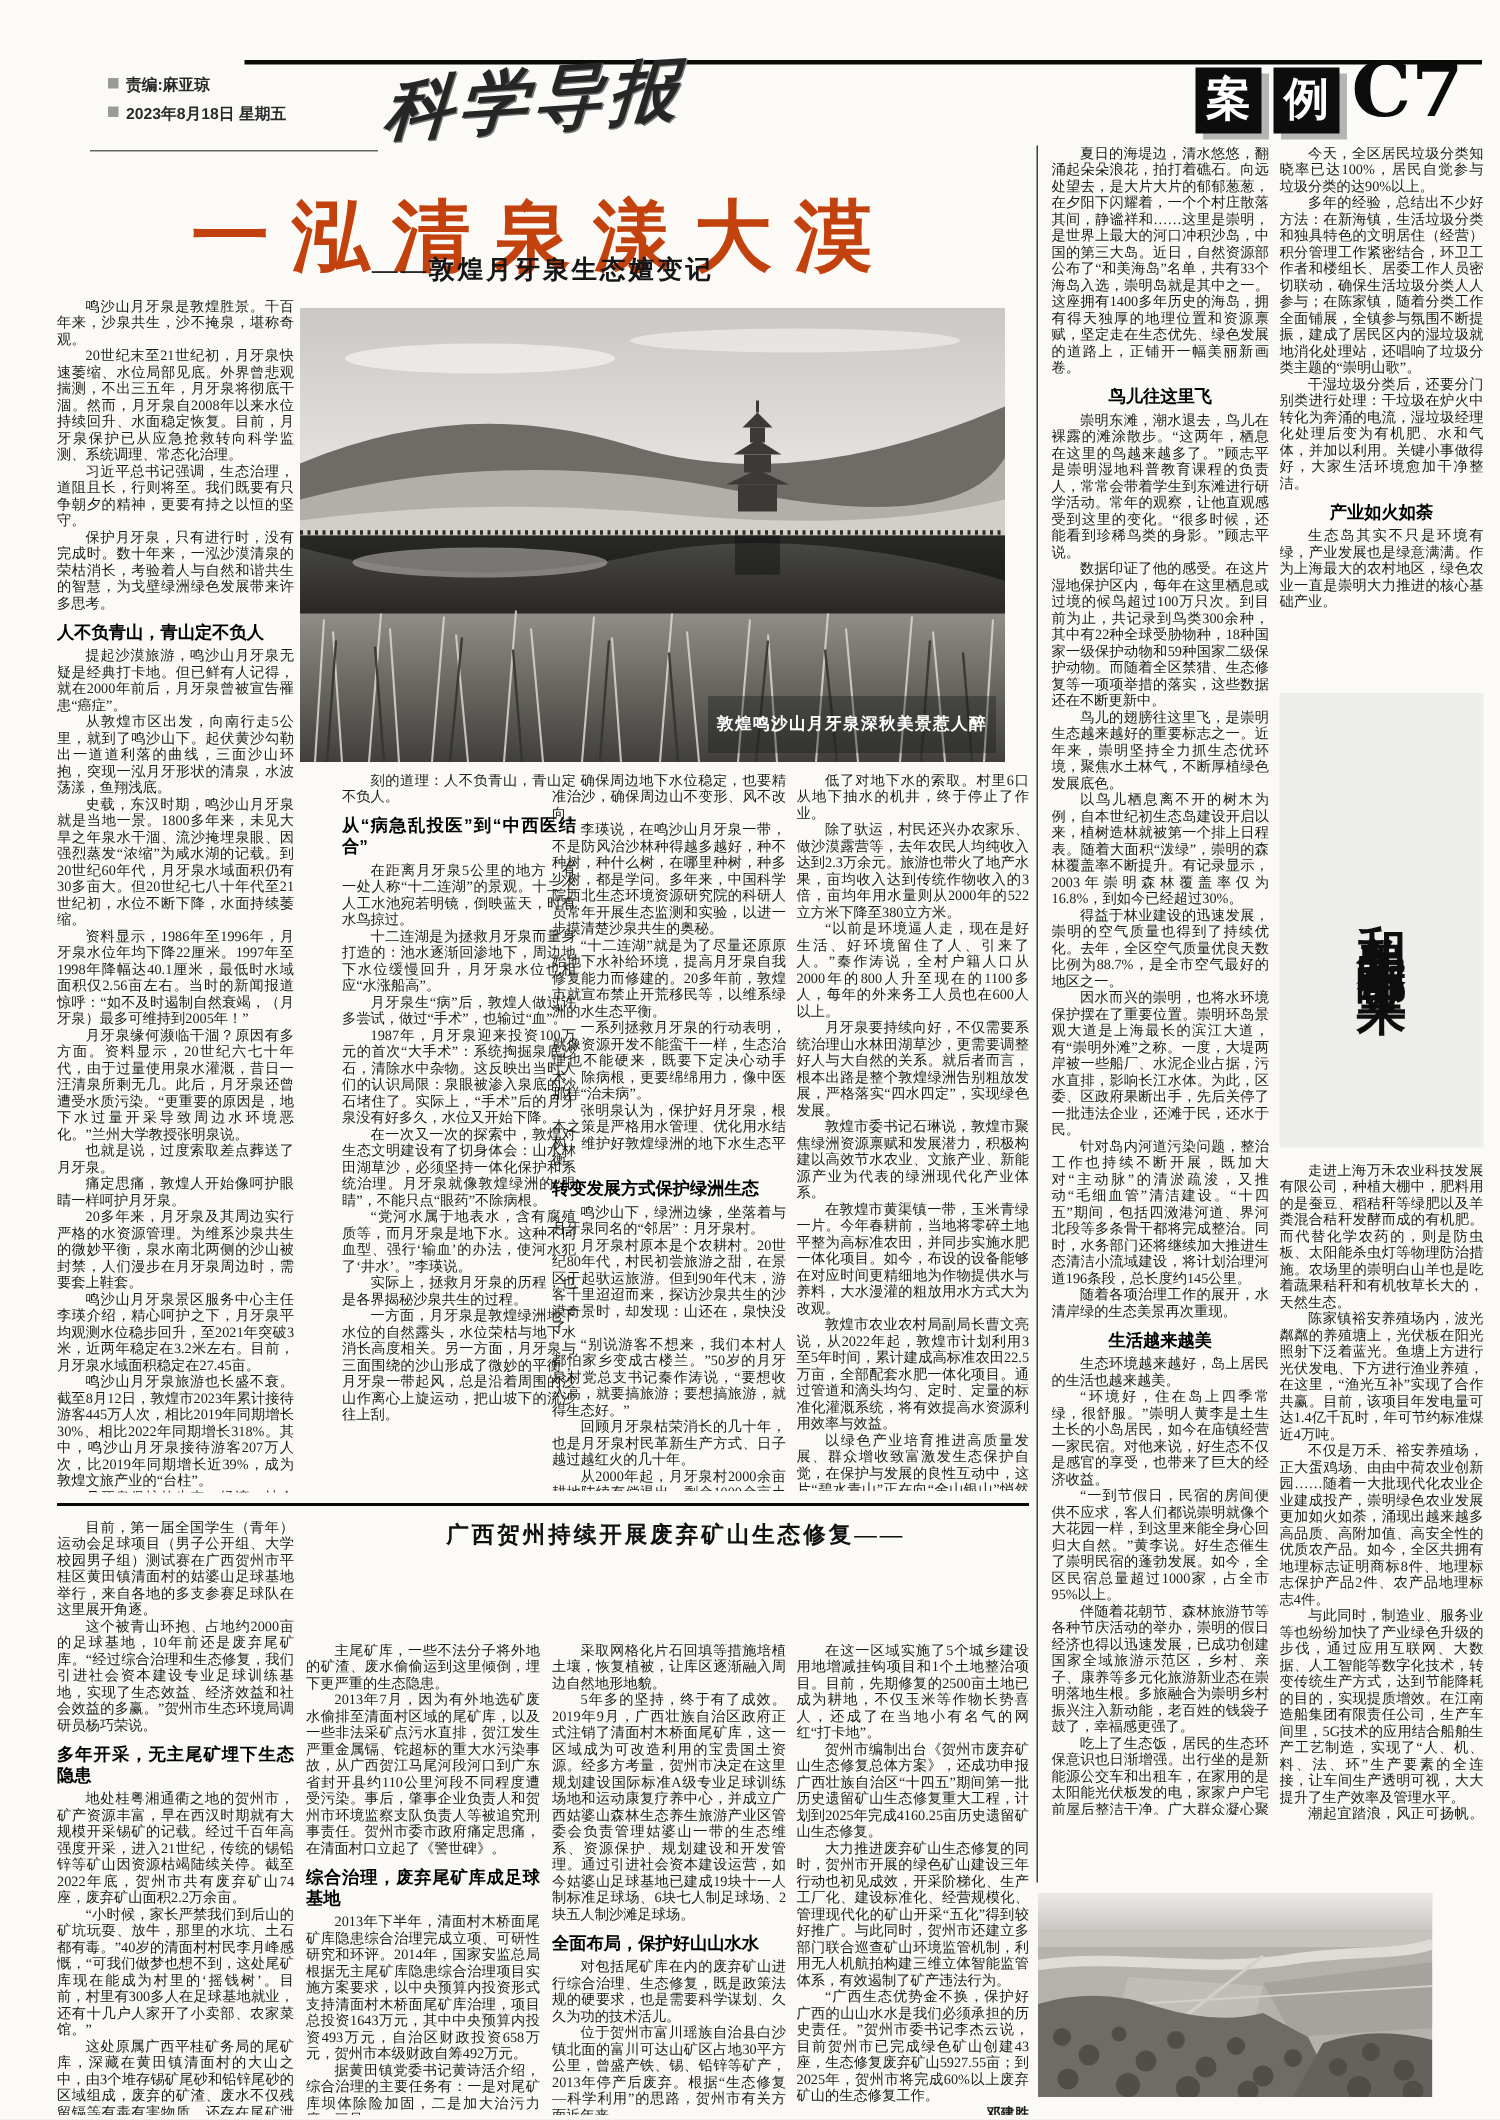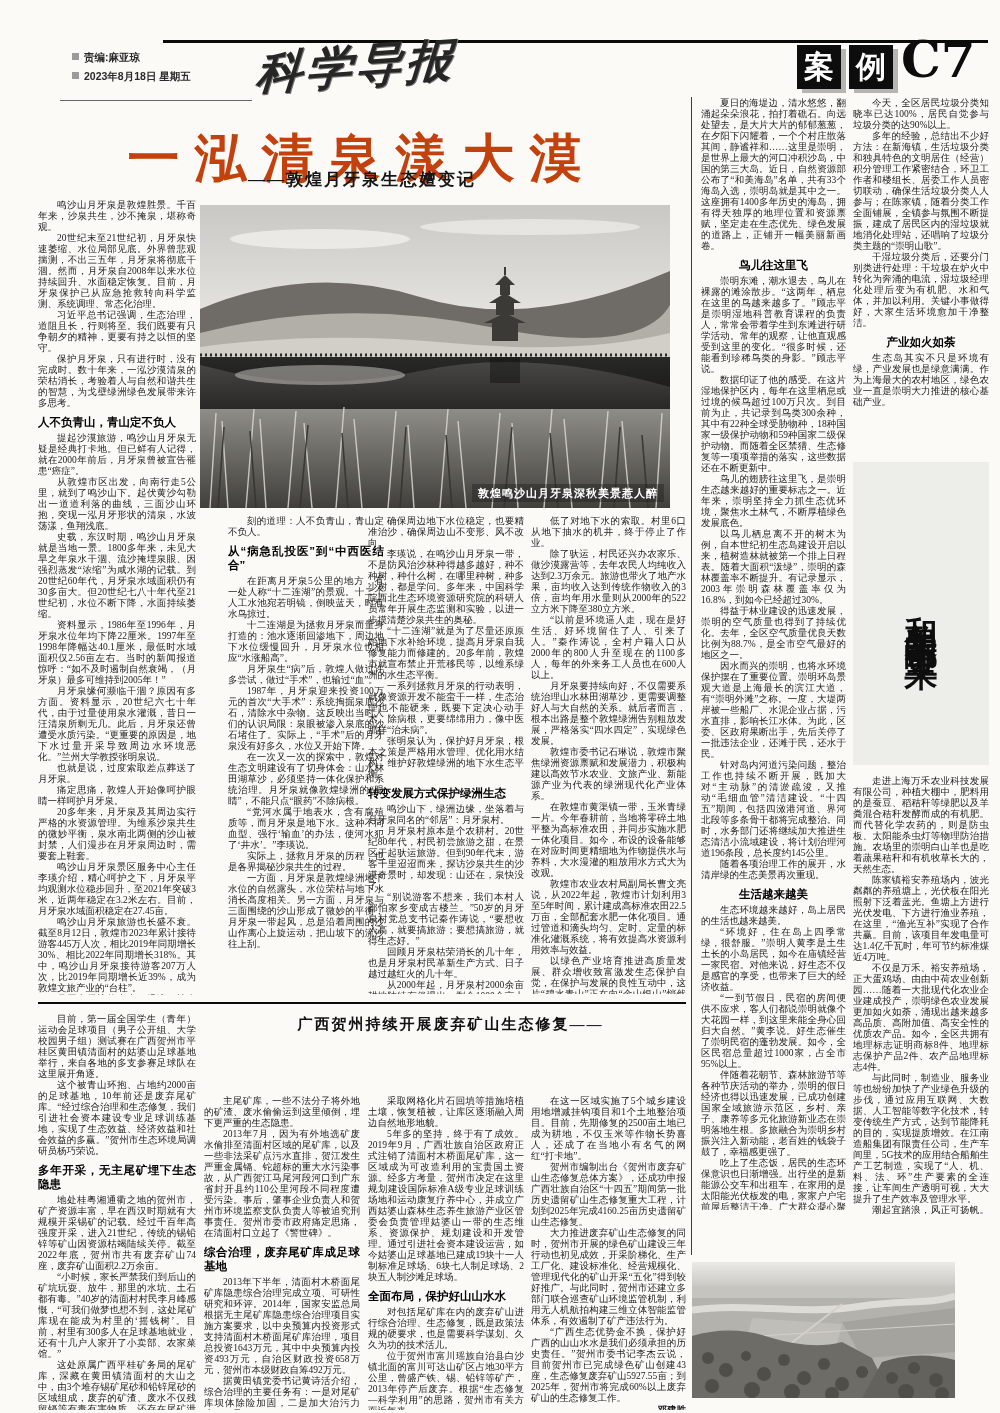--- a/index.html
+++ b/index.html
@@ -16,21 +16,21 @@
                font:900 30px/44px "DejaVu Serif",serif;text-align:center;box-shadow:5px 4px 0 #b5b5b3;}
   .page-no{position:absolute;left:901px;top:30px;font:bold 50px/60px "DejaVu Serif","Liberation Serif",serif;color:#0c0c0c;}
   
   .main-title{position:absolute;left:38px;top:90px;width:648px;text-align:center;
               font:900 52px/66px "DejaVu Serif","Liberation Serif",serif;letter-spacing:15px;color:#c2410c;}
   .main-subtitle{position:absolute;left:38px;top:168px;width:648px;text-align:center;
                  font:600 17px/24px "Liberation Serif",serif;letter-spacing:2px;color:#161616;}
   .photo{position:absolute;left:200px;top:205px;width:470px;height:303px;overflow:hidden;}
   .photo svg{display:block;}
   .photo-caption{position:absolute;right:6px;bottom:6px;color:#fff;background:rgba(20,20,20,.35);
-                 padding:1px 6px;font:bold 11px/16px "Liberation Sans","DejaVu Sans",sans-serif;letter-spacing:1px;margin-top:38px;}
+                 padding:11px 6px;font:bold 11px/16px "Liberation Sans","DejaVu Sans",sans-serif;letter-spacing:1px;margin-top:38px;}
   
   .col{position:absolute;overflow:hidden;text-align:justify;
        font:9.5px/11px "Liberation Serif","DejaVu Serif",serif;color:#1b1b1b;}
   .col p.para{margin:0;text-indent:2em;}
   .col h3.subhead{font:bold 11.5px/14px "Liberation Sans","DejaVu Sans",sans-serif;
                   margin:6px 0 4px;color:#000;text-indent:0;}
   .col h3.centered{text-align:center;}
   .col p.byline{margin:1px 0 0;text-indent:0;text-align:right;font-weight:bold;}
   .c1{left:38px;top:200px;width:158px;height:795px;}
   .c2{left:204px;top:516px;width:156px;height:478px;margin-left:24px;}

